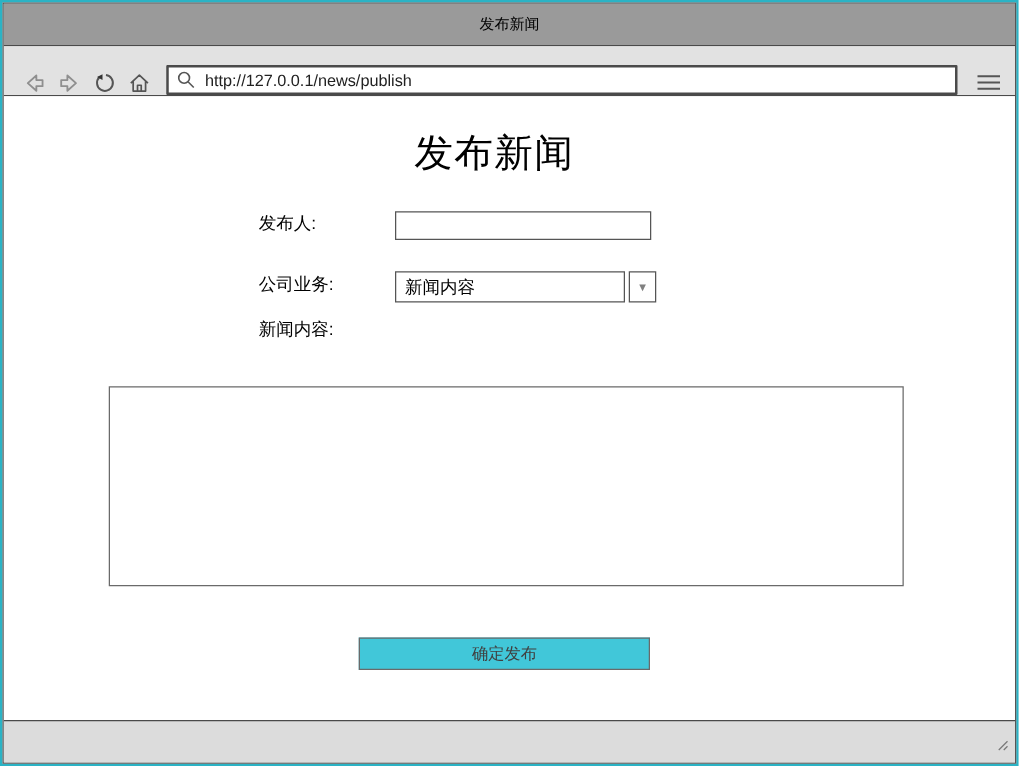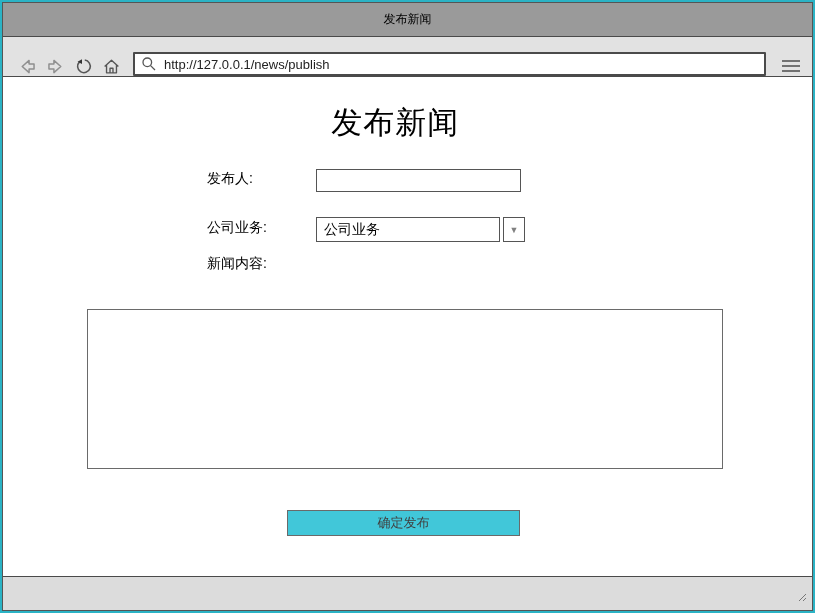--- a/index.html
+++ b/index.html
@@ -123,21 +123,21 @@
     </div>
 
     <div class="content">
       <div class="page-heading">发布新闻</div>
 
       <span class="fld-label" style="left:204px;top:93px;">发布人:</span>
       <input class="txt-input" type="text" value="" style="">
 
       <span class="fld-label" style="left:204px;top:142px;">公司业务:</span>
       <div class="select-box">
-        <span>公司业务</span>
+        <span>新闻内容</span>
       </div>
       <div class="select-arrow">
         <span>▼</span>
       </div>
 
       <span class="fld-label" style="left:204px;top:178px;">新闻内容:</span>
       <textarea class="big-textarea" style=""></textarea>
 
       <button class="submit-btn" style="background: rgb(65, 199, 217);">确定发布</button>
     </div>

